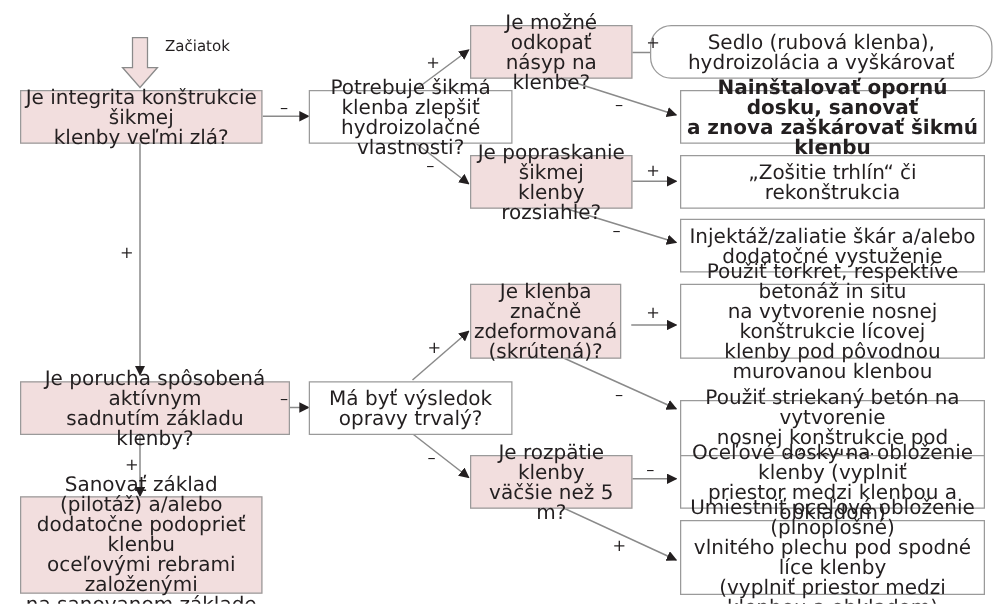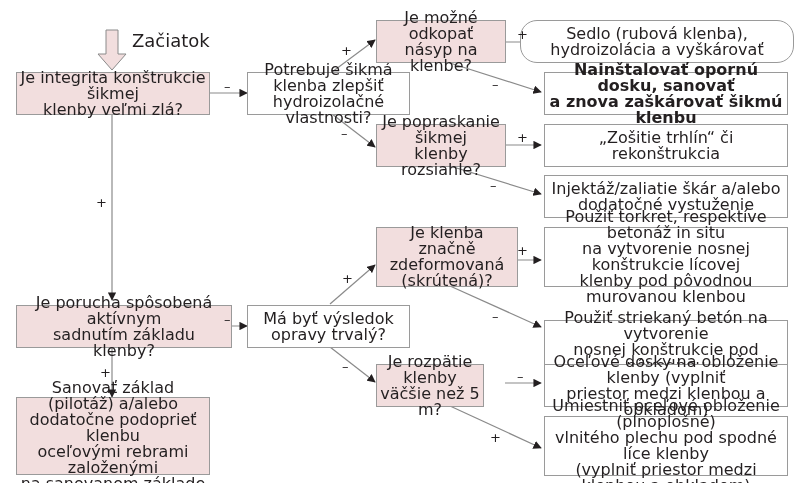--- a/index.html
+++ b/index.html
@@ -5,21 +5,21 @@
   html, body { margin:0; padding:0; background:#ffffff; }
   body { width:800px; height:483px; position:relative; overflow:hidden;
          font-family:"DejaVu Sans", sans-serif; color:#231f20; }
   .box { position:absolute; box-sizing:border-box; border:1px solid #9a9a9a;
          display:flex; align-items:center; justify-content:center; text-align:center;
          font-size:16px; line-height:16px; padding:0 3px; white-space:pre-line; }
   .q { background:#f2dede; }
   .a { background:#ffffff; }
   .lbl { position:absolute; font-size:13px; line-height:13px; color:#231f20; }
   svg#links { position:absolute; left:0; top:0; }
-  .start-label { position:absolute; font-size:18px; }
+  .start-label { position:absolute; font-size:12px; }
 </style>
 </head>
 <body>
 
 <svg id="links" width="800" height="483">
   <defs>
     <marker id="arr" viewBox="0 0 10 10" refX="9" refY="5" markerWidth="7" markerHeight="7" orient="auto">
       <path d="M0,0 L10,5 L0,10 z" fill="#231f20"></path>
     </marker>
   </defs>
@@ -55,24 +55,24 @@
 násyp na klenbe?</div>
 <div class="box q" style="left:376px;top:124px;width:130px;height:43px;">Je popraskanie šikmej
 klenby rozsiahle?</div>
 <div class="box q" style="left:16px;top:305px;width:216px;height:43px;">Je porucha spôsobená aktívnym
 sadnutím základu klenby?</div>
 <div class="box q" style="left:16px;top:397px;width:194px;height:78px;">Sanovať základ (pilotáž) a/alebo
 dodatočne podoprieť klenbu
 oceľovými rebrami založenými
 na sanovanom základe</div>
 <div class="box a" style="left:247px;top:305px;width:163px;height:43px;">Má byť výsledok opravy trvalý?</div>
-<div class="box q" style="left:376px;top:227px;width:142px;height:60px;">Je klenba značně
+<div class="box q" style="left:376px;top:227px;width:121px;height:60px;">Je klenba značně
 zdeformovaná
 (skrútená)?</div>
-<div class="box q" style="left:376px;top:364px;width:108px;height:43px;">Je rozpätie klenby
+<div class="box q" style="left:376px;top:364px;width:130px;height:43px;">Je rozpätie klenby
 väčšie než 5 m?</div>
 
 <div class="box a" style="left:520px;top:20px;width:274px;height:43px;border-radius:17px;">Sedlo (rubová klenba),
 hydroizolácia a vyškárovať</div>
 <div class="box a" style="left:544px;top:72px;width:244px;height:43px;font-weight:bold;">Nainštalovať opornú dosku, sanovať
 a znova zaškárovať šikmú klenbu</div>
 <div class="box a" style="left:544px;top:124px;width:244px;height:43px;">„Zošitie trhlín“ či rekonštrukcia</div>
 <div class="box a" style="left:544px;top:175px;width:244px;height:43px;">Injektáž/zaliatie škár a/alebo
 dodatočné vystuženie</div>
 <div class="box a" style="left:544px;top:227px;width:244px;height:60px;">Použiť torkret, respektíve betonáž in situ

